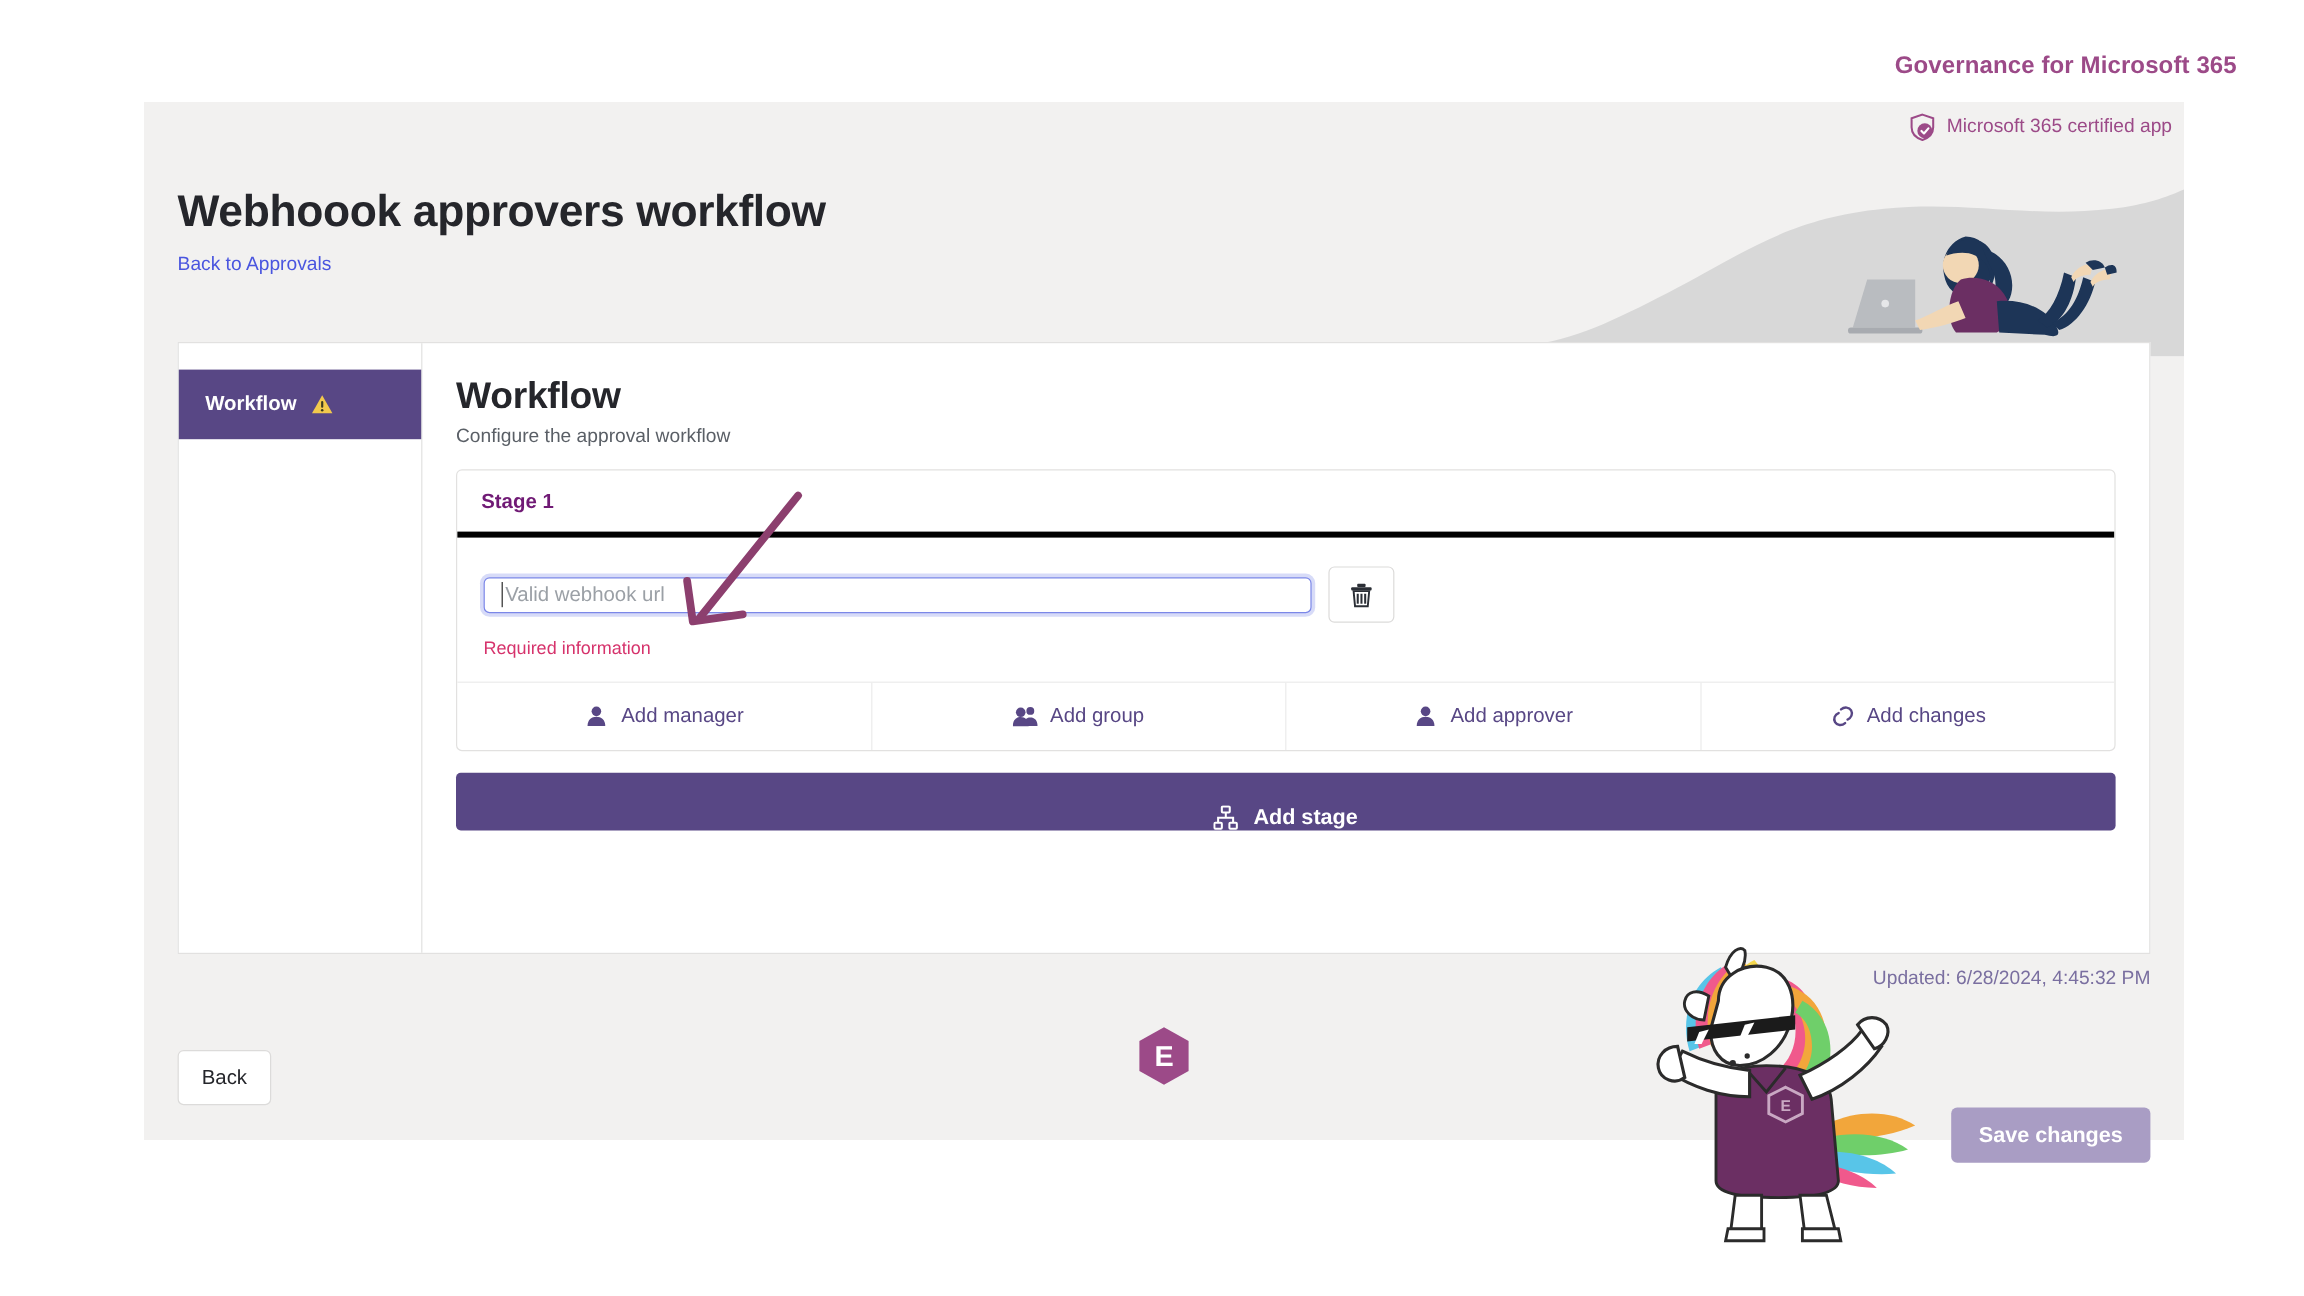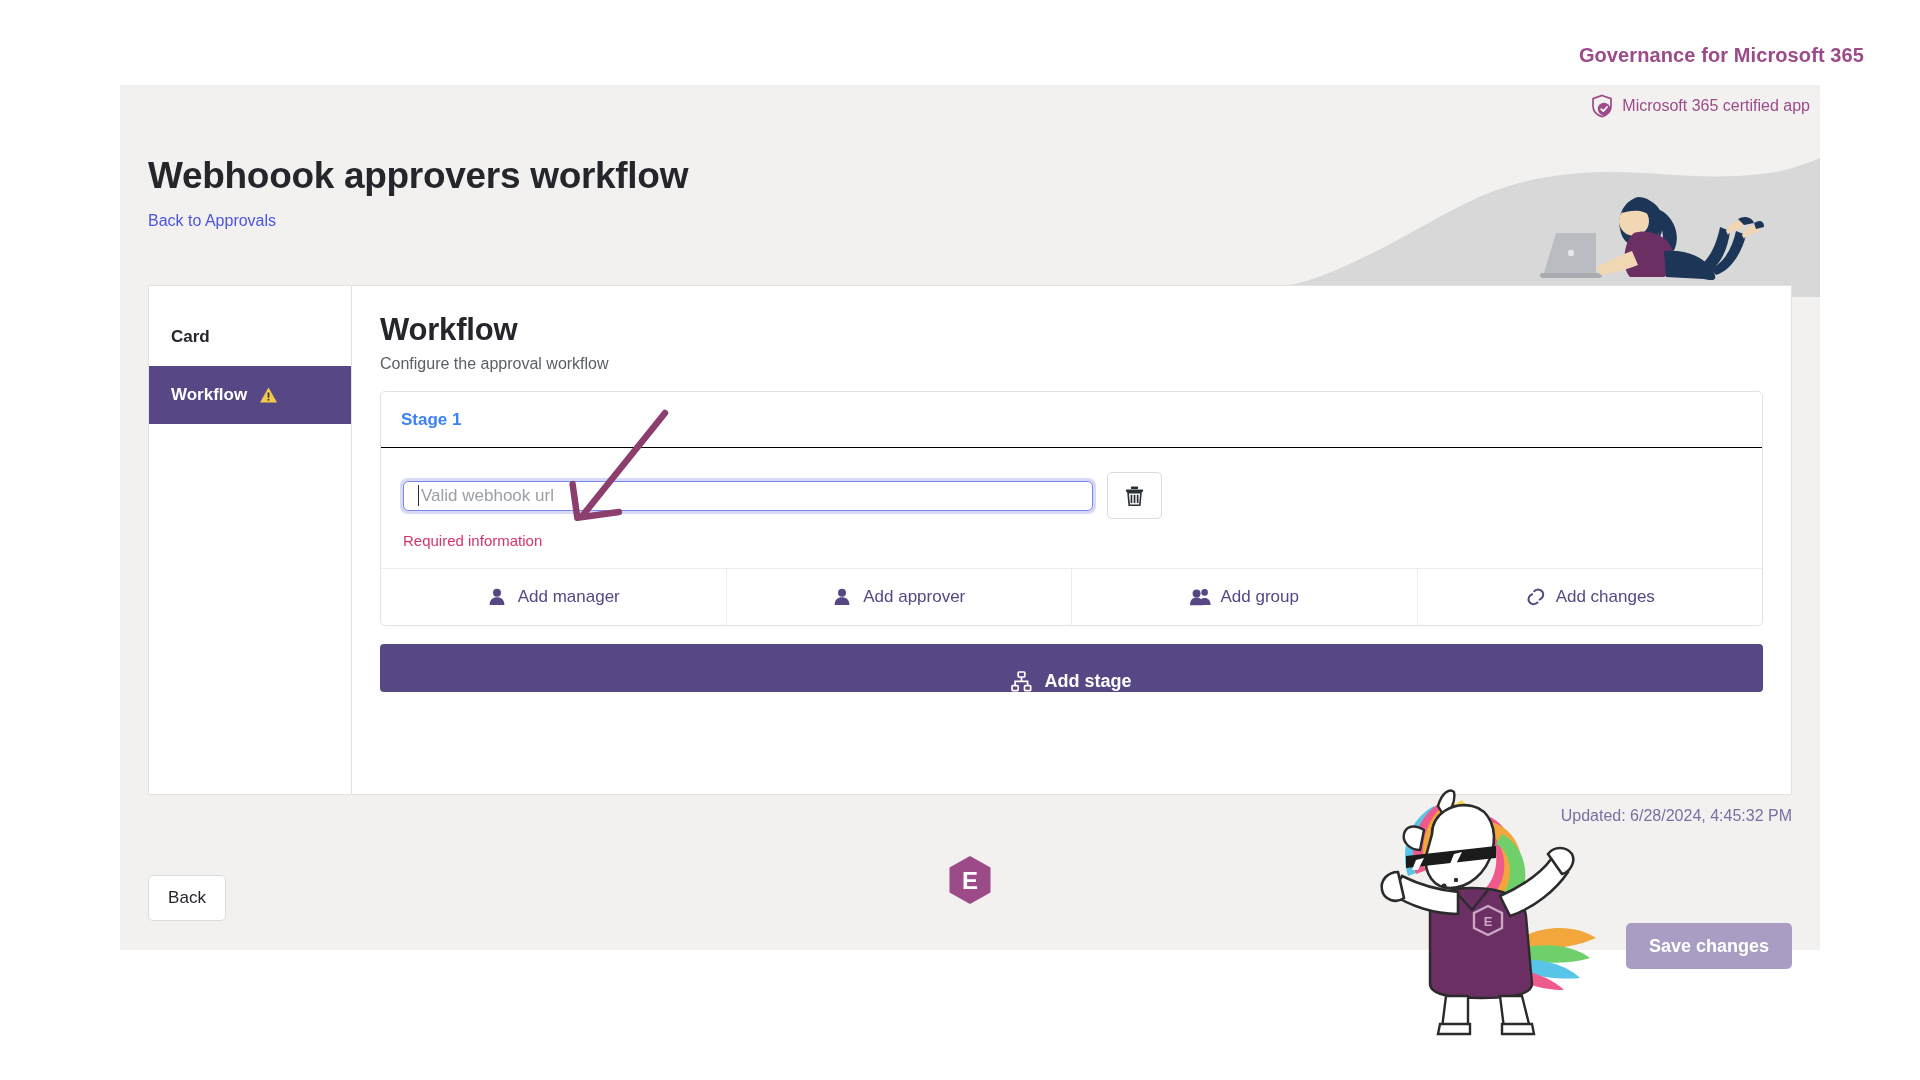--- a/index.html
+++ b/index.html
@@ -113,22 +113,22 @@
     margin-top: 18px;
     border: 1px solid #e2e1e0;
     border-radius: 5px;
     background: #ffffff;
     overflow: hidden;
   }
   .stage-head {
     height: 56px;
     display: flex; align-items: center;
     padding: 0 20px;
-    font-size: 17px; font-weight: 700; color: #3b82f6;
-    border-bottom: 1px solid #000000;
+    font-size: 17px; font-weight: 700; color: #701a75;
+    border-bottom: 5px solid #000000;
   }
   .stage-body { padding: 24px 22px 18px 22px; min-height: 120px; }
 
   .field-row { display: flex; align-items: center; gap: 14px; }
   .wh-input {
     flex: 0 0 690px;
     height: 30px;
     border: 1.5px solid #7b87e8;
     border-radius: 5px;
     box-shadow: 0 0 0 3px rgba(123,135,232,.30);
@@ -291,23 +291,20 @@
         <path d="M220 46 C226 42 230 44 230 50 L222 52 Z" fill="#1d3557"></path>
       </svg>
 
       <div class="page-title">Webhoook approvers workflow</div>
       <div class="back-link">Back to Approvals</div>
     </div>
 
     <div class="panel">
 
       <div class="side-nav">
-        <div class="nav-item">
-          <span>Card</span>
-        </div>
         <div class="nav-item active">
           <span>Workflow</span>
           <span class="warn-icon">
             <svg viewBox="0 0 19 18" width="19" height="18">
               <path d="M9.5 1.4 L18 16.4 L1 16.4 Z" fill="#f2c94c"></path>
               <rect x="8.6" y="6.2" width="1.8" height="5.6" rx=".9" fill="#3a3a1f"></rect>
               <circle cx="9.5" cy="13.8" r="1.05" fill="#3a3a1f"></circle>
             </svg>
           </span>
         </div>
@@ -347,37 +344,37 @@
               <span class="act-icon">
                 <svg viewBox="0 0 20 20" width="20" height="20">
                   <circle cx="10" cy="5.8" r="4" fill="#584785"></circle>
                   <path d="M2.6 18 C2.6 12.6 6 10.2 10 10.2 C14 10.2 17.4 12.6 17.4 18 Z" fill="#584785"></path>
                 </svg>
               </span>
               <span>Add manager</span>
             </div>
             <div class="act-btn">
               <span class="act-icon">
-                <svg viewBox="0 0 20 20" width="20" height="20">
-                  <circle cx="10" cy="5.8" r="4" fill="#584785"></circle>
-                  <path d="M2.6 18 C2.6 12.6 6 10.2 10 10.2 C14 10.2 17.4 12.6 17.4 18 Z" fill="#584785"></path>
-                </svg>
-              </span>
-              <span>Add approver</span>
-            </div>
-            <div class="act-btn">
-              <span class="act-icon">
                 <svg viewBox="0 0 22 20" width="22" height="20">
                   <circle cx="14.6" cy="5.4" r="3.3" fill="#584785"></circle>
                   <path d="M8.6 18 C8.6 13.2 11.2 11 14.6 11 C18 11 20.6 13.2 20.6 18 Z" fill="#584785"></path>
                   <circle cx="6.6" cy="6.6" r="4" fill="#584785"></circle>
                   <path d="M0 18.2 C0 12.9 3 10.6 6.6 10.6 C10.2 10.6 13.2 12.9 13.2 18.2 Z" fill="#584785"></path>
                 </svg>
               </span>
               <span>Add group</span>
+            </div>
+            <div class="act-btn">
+              <span class="act-icon">
+                <svg viewBox="0 0 20 20" width="20" height="20">
+                  <circle cx="10" cy="5.8" r="4" fill="#584785"></circle>
+                  <path d="M2.6 18 C2.6 12.6 6 10.2 10 10.2 C14 10.2 17.4 12.6 17.4 18 Z" fill="#584785"></path>
+                </svg>
+              </span>
+              <span>Add approver</span>
             </div>
             <div class="act-btn">
               <span class="act-icon">
                 <svg viewBox="0 0 22 20" width="22" height="20">
                   <path d="M9.2 4.2 C12 1.8 16 2.2 17.6 5 C19.2 7.8 17.8 11.4 14.6 12.6" fill="none" stroke="#584785" stroke-width="2" stroke-linecap="round"></path>
                   <path d="M12.6 15.6 C9.8 18 5.8 17.6 4.2 14.8 C2.6 12 4 8.4 7.2 7.2" fill="none" stroke="#584785" stroke-width="2" stroke-linecap="round"></path>
                 </svg>
               </span>
               <span>Add changes</span>
             </div>

